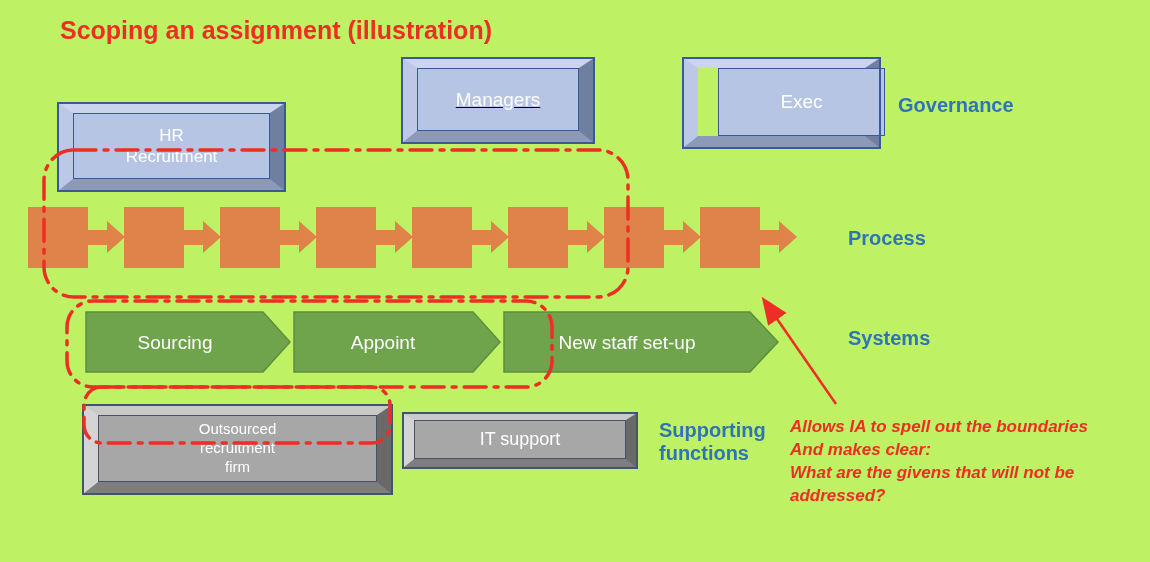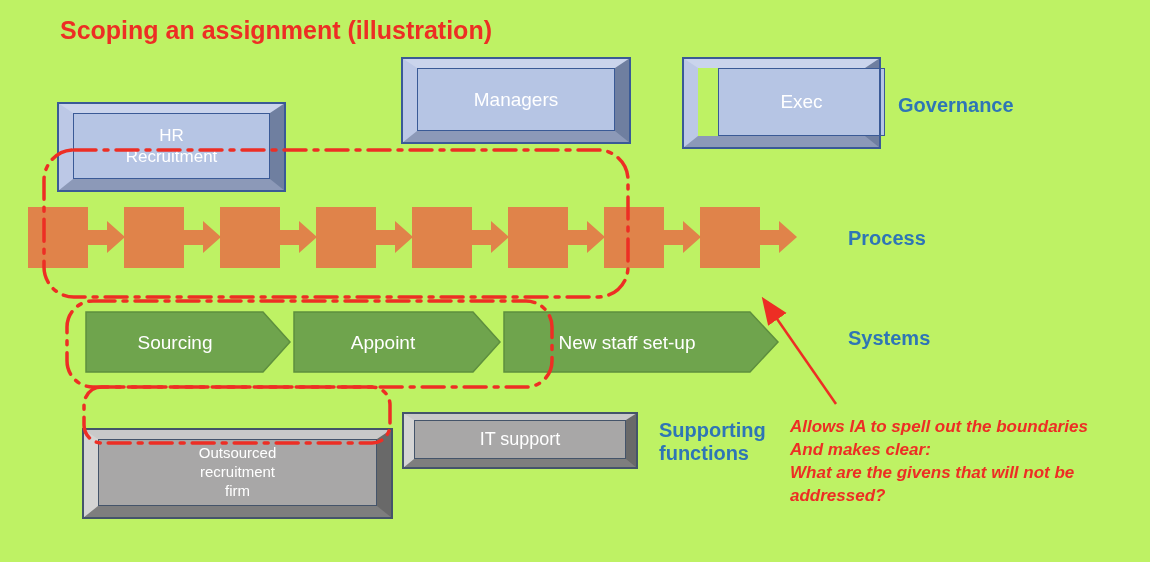--- a/index.html
+++ b/index.html
@@ -19,25 +19,25 @@
   .b3d.big   { border-width:10px 15px 12px 15px; }
   .b3d.small { border-width:7px 11px 9px 11px; }
   .b3d .face { width:100%; height:100%; display:flex; flex-direction:column;
                align-items:center; justify-content:center; color:#ffffff;
                border:1px solid #3A5A96; text-align:center; line-height:1.25; }
   .b3d.blue .face { background:#B6C5E4; }
   .b3d.gray .face { background:#A8A7A7; border-color:#44546A; }
 
   #box-hr        { left:38px;  top:103px; width:227px; height:88px;margin-left:20px; }
   #box-hr .face  { font-size:17px; }
-  #box-managers  { left:402px; top:58px;  width:228px; height:85px; }
+  #box-managers  { left:402px; top:58px;  width:192px; height:85px;text-decoration:underline; }
   #box-managers .face { font-size:19px; }
   #box-exec      { left:683px; top:58px;  width:197px; height:90px; }
   #box-exec .face { font-size:19px;margin-left:20px; }
-  #box-outsourced { left:83px; top:429px; width:309px; height:89px; }
+  #box-outsourced { left:83px; top:405px; width:309px; height:89px; }
   #box-outsourced .face { font-size:15px; }
   #box-it        { left:403px; top:413px; width:234px; height:55px; }
   #box-it .face  { font-size:18px; }
 
   
   .rowlabel { position:absolute; color:#2E75B6; font-weight:bold; font-size:20px; line-height:23px; }
   #lbl-governance { left:898px; top:94px; }
   #lbl-process    { left:848px; top:227px; }
   #lbl-systems    { left:848px; top:327px; }
   #lbl-supporting { left:659px; top:419px; }

